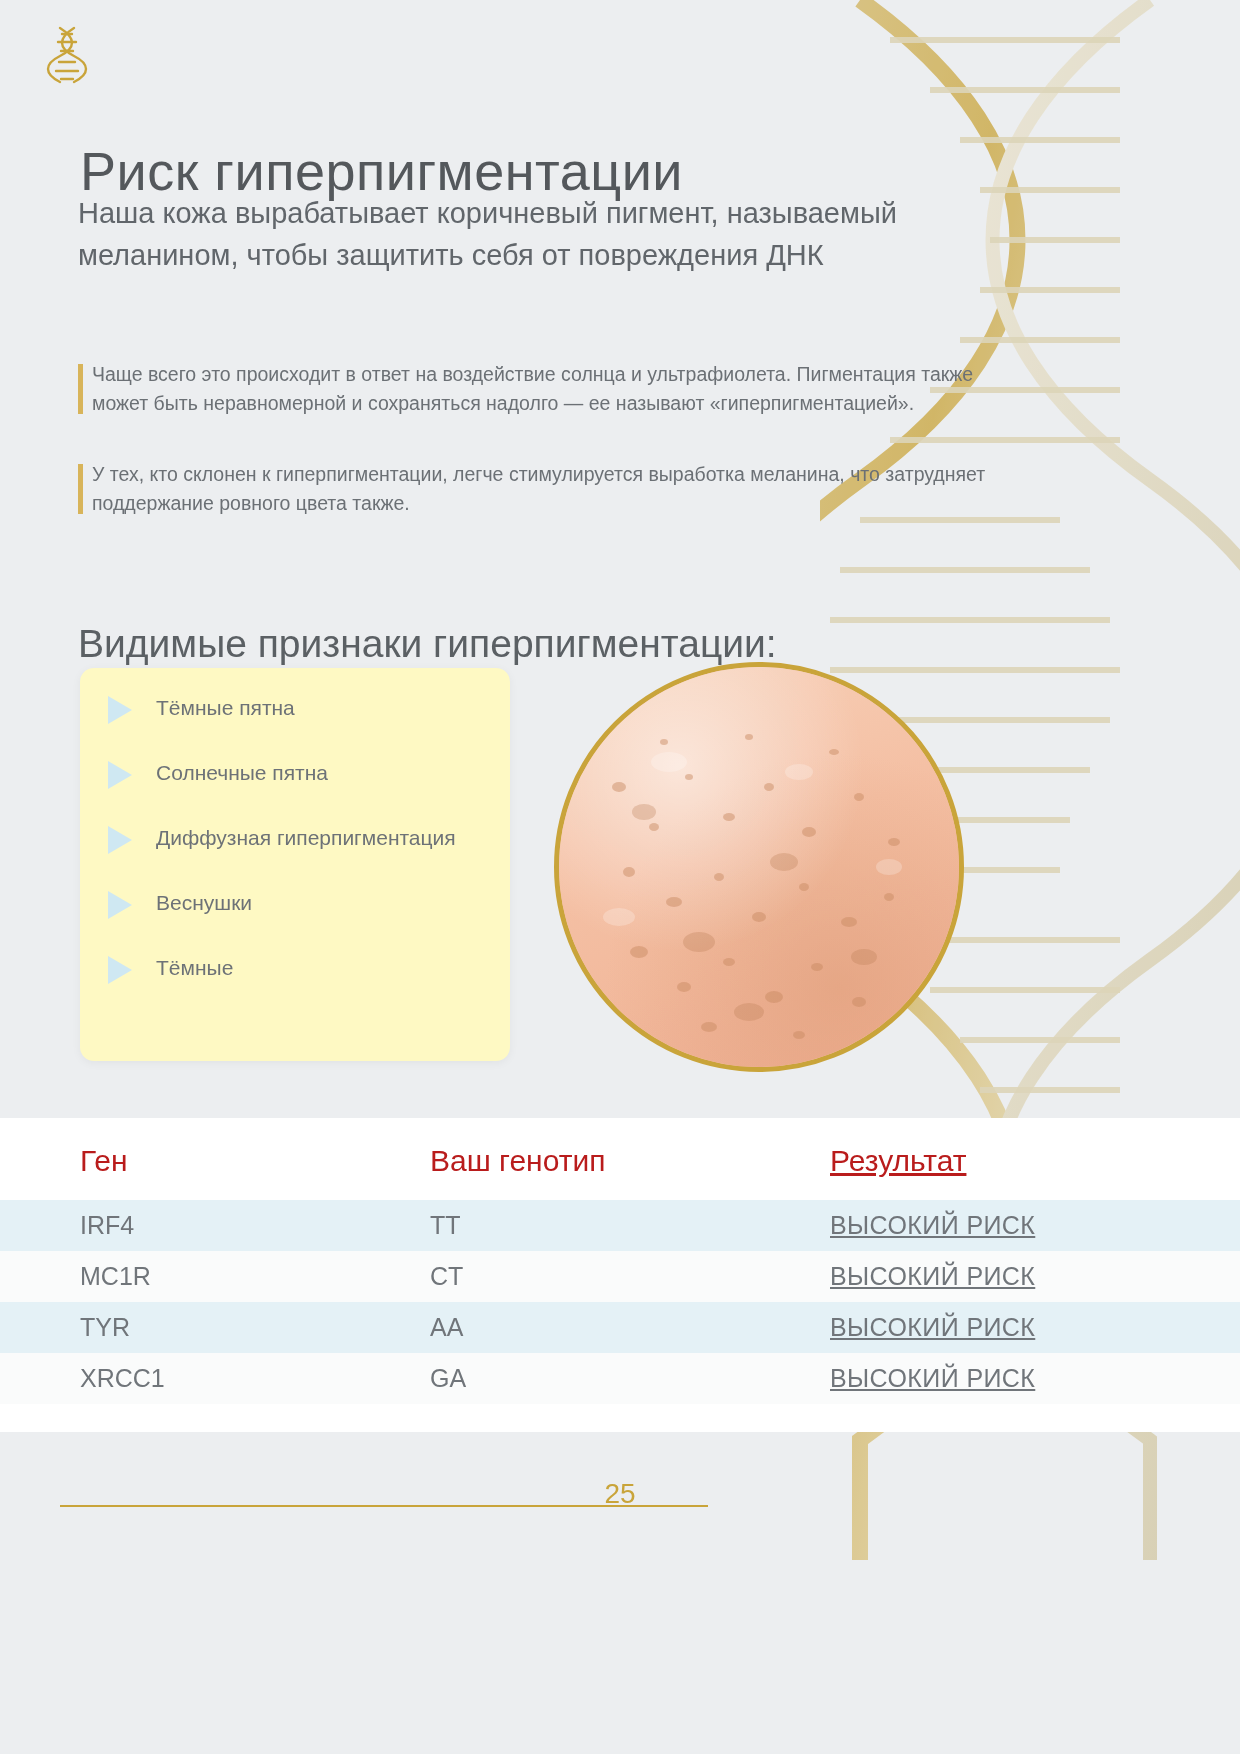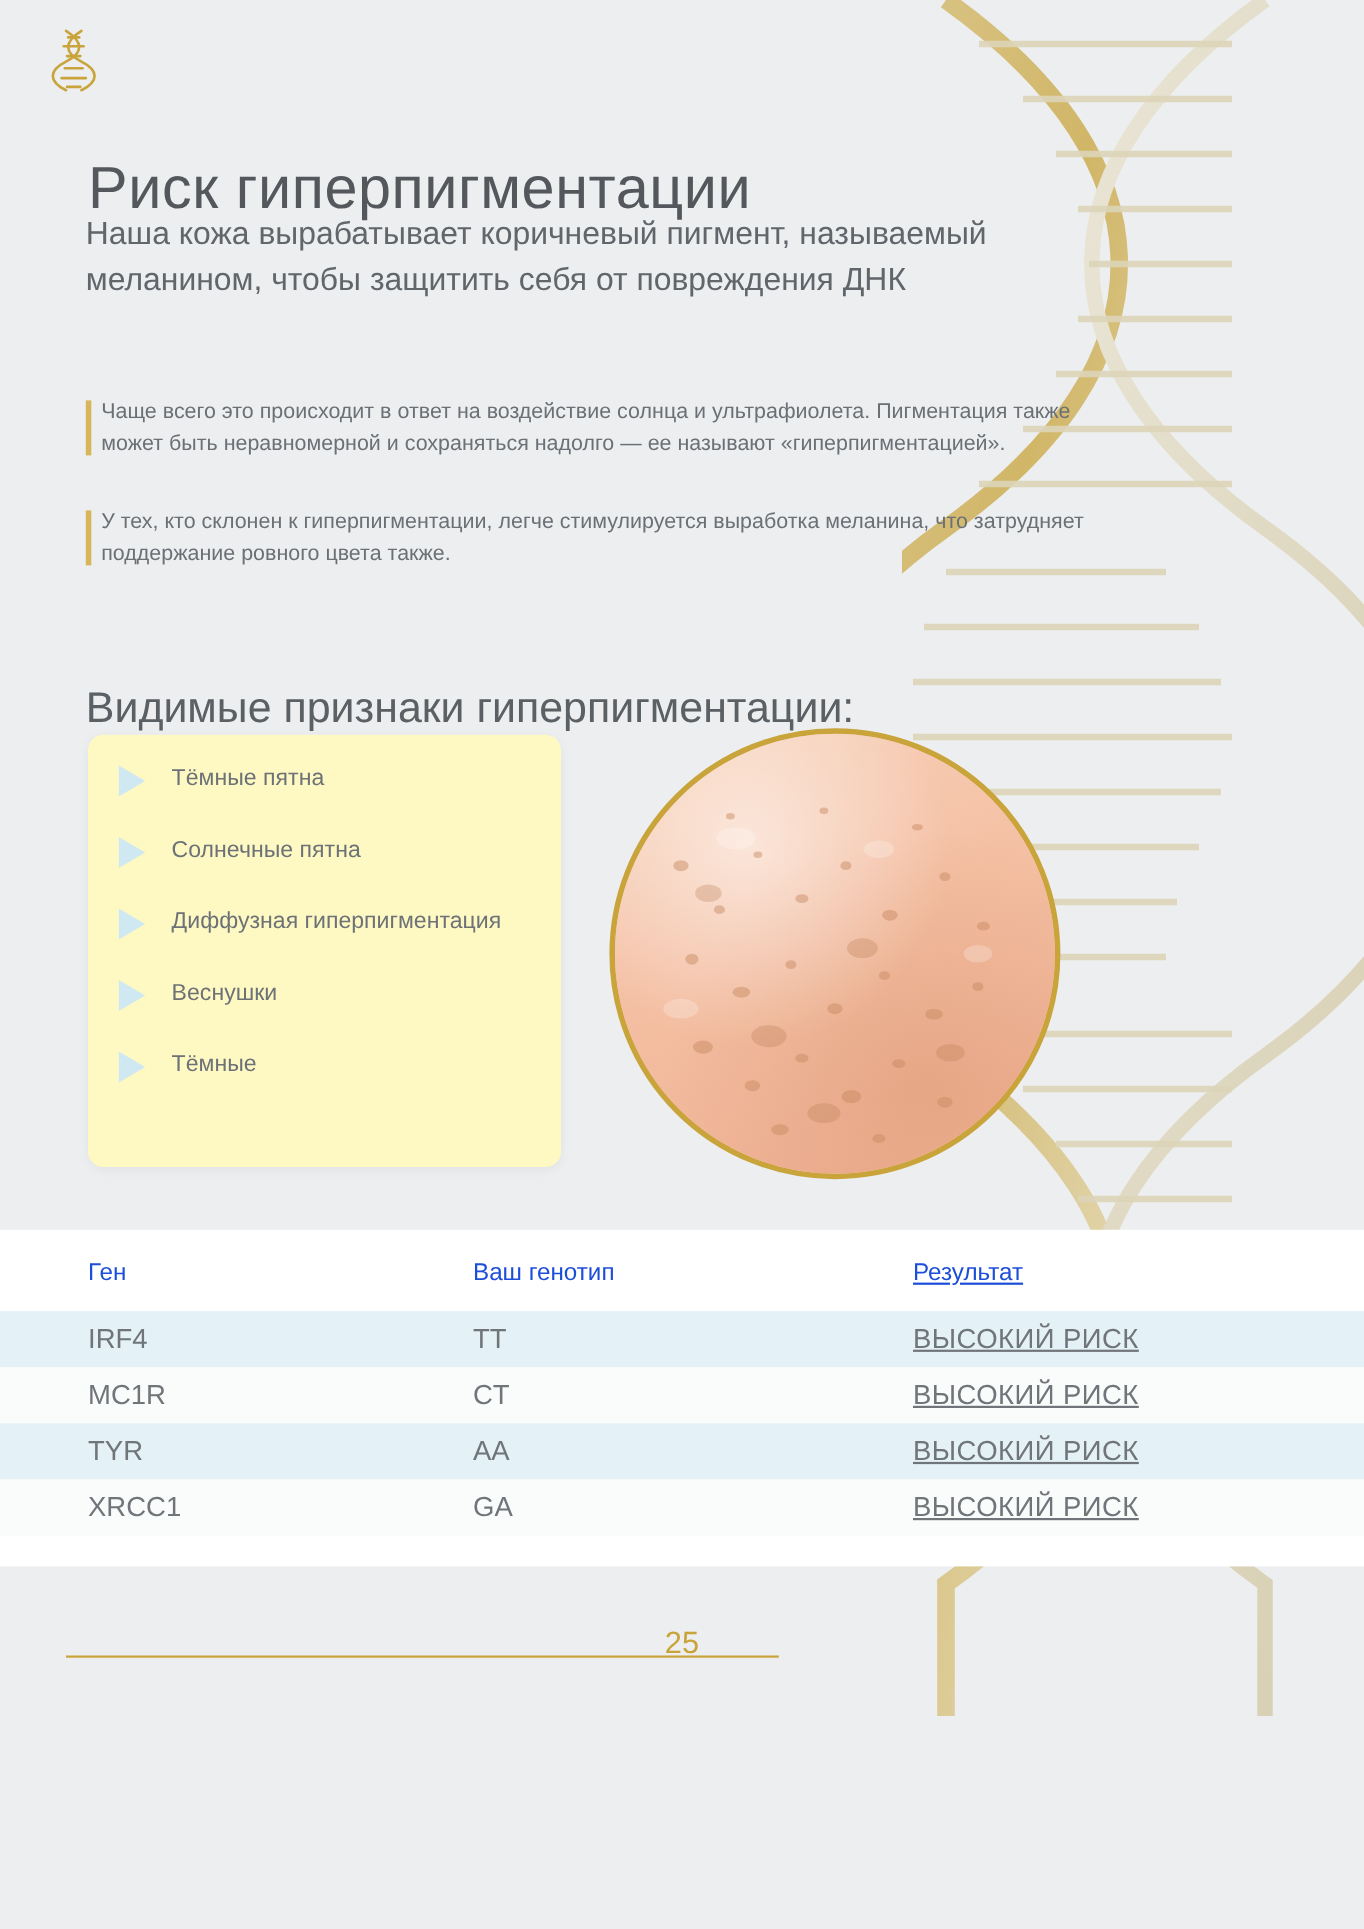--- a/index.html
+++ b/index.html
@@ -177,22 +177,22 @@
     padding: 0 0 28px 0;
   }
   .table {
     width: 1240px;
     border-collapse: collapse;
     table-layout: fixed;
   }
   .table th {
     text-align: left;
     font-weight: 400;
-    font-size: 22px;
-    color: #1d4ed8;
+    font-size: 30px;
+    color: #b91c1c;
     padding: 26px 0 22px 0;
   }
   .table td {
     font-size: 25px;
     font-weight: 400;
     color: #70757a;
     padding: 11px 0 11px 0;
   }
   .col-gene   { width: 350px; padding-left: 80px !important; }
   .col-geno   { width: 400px; }

